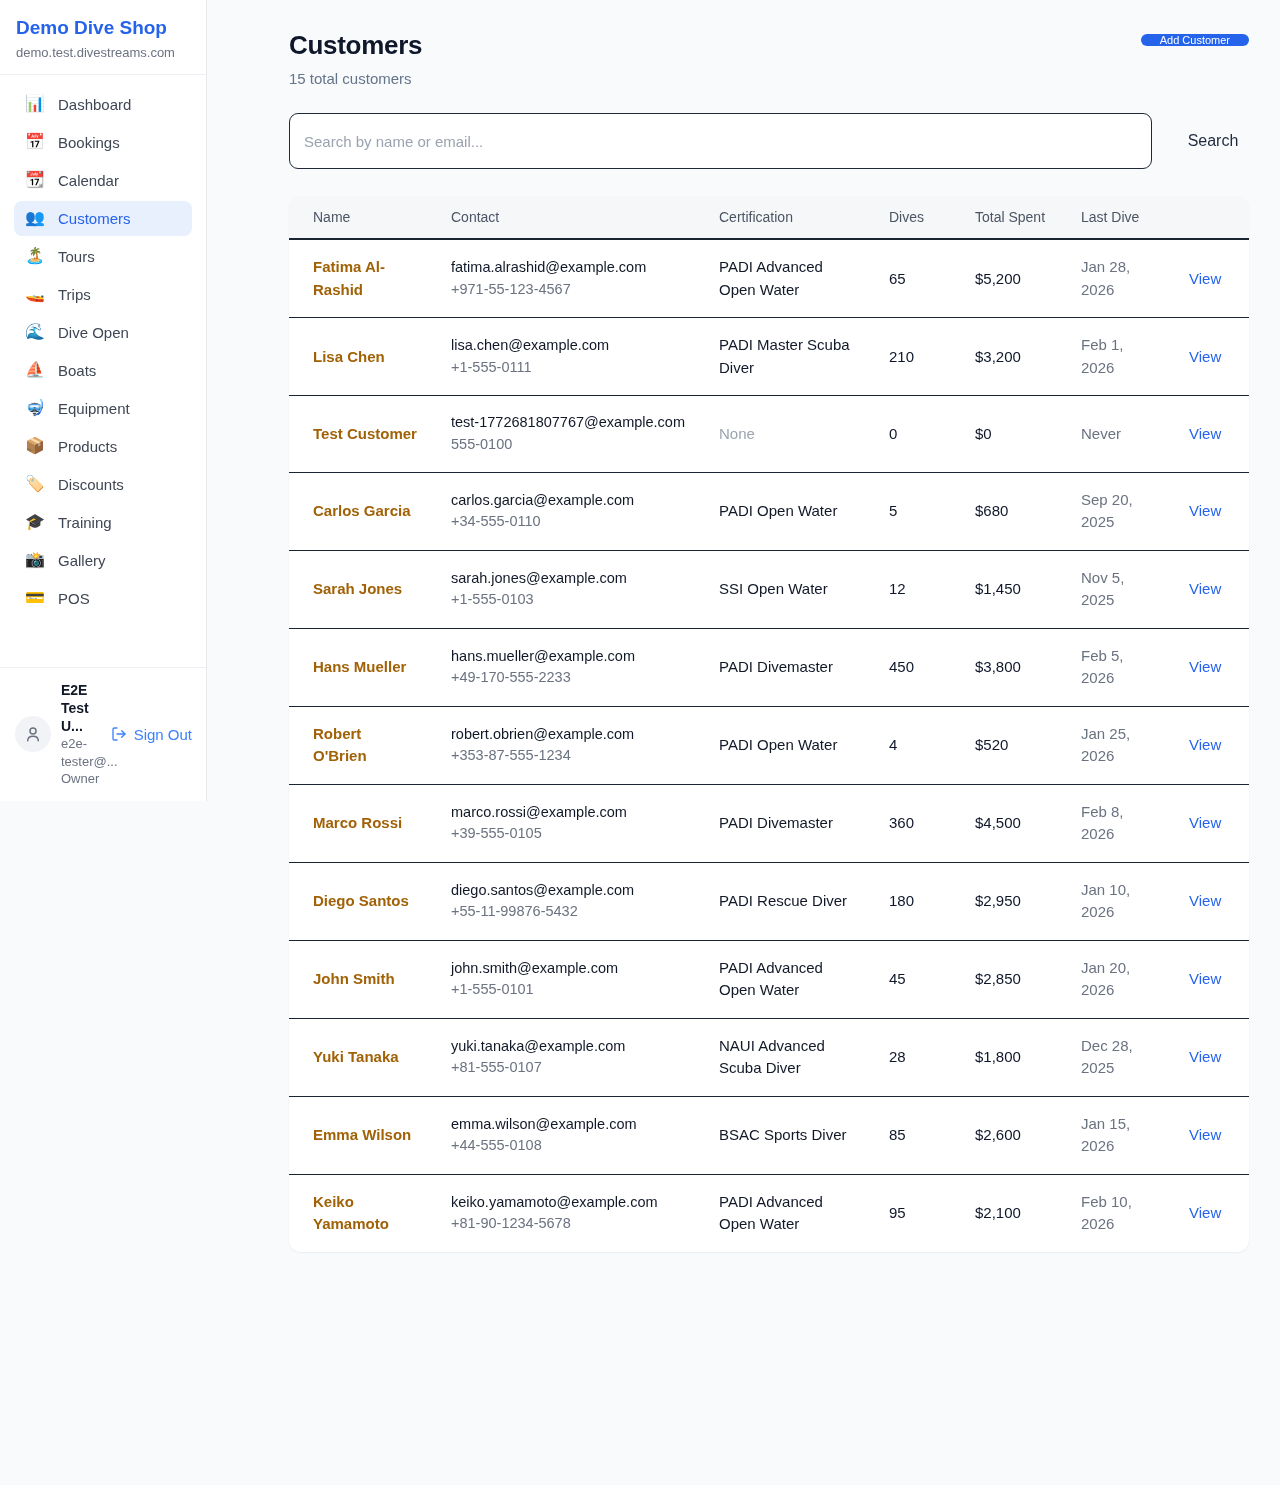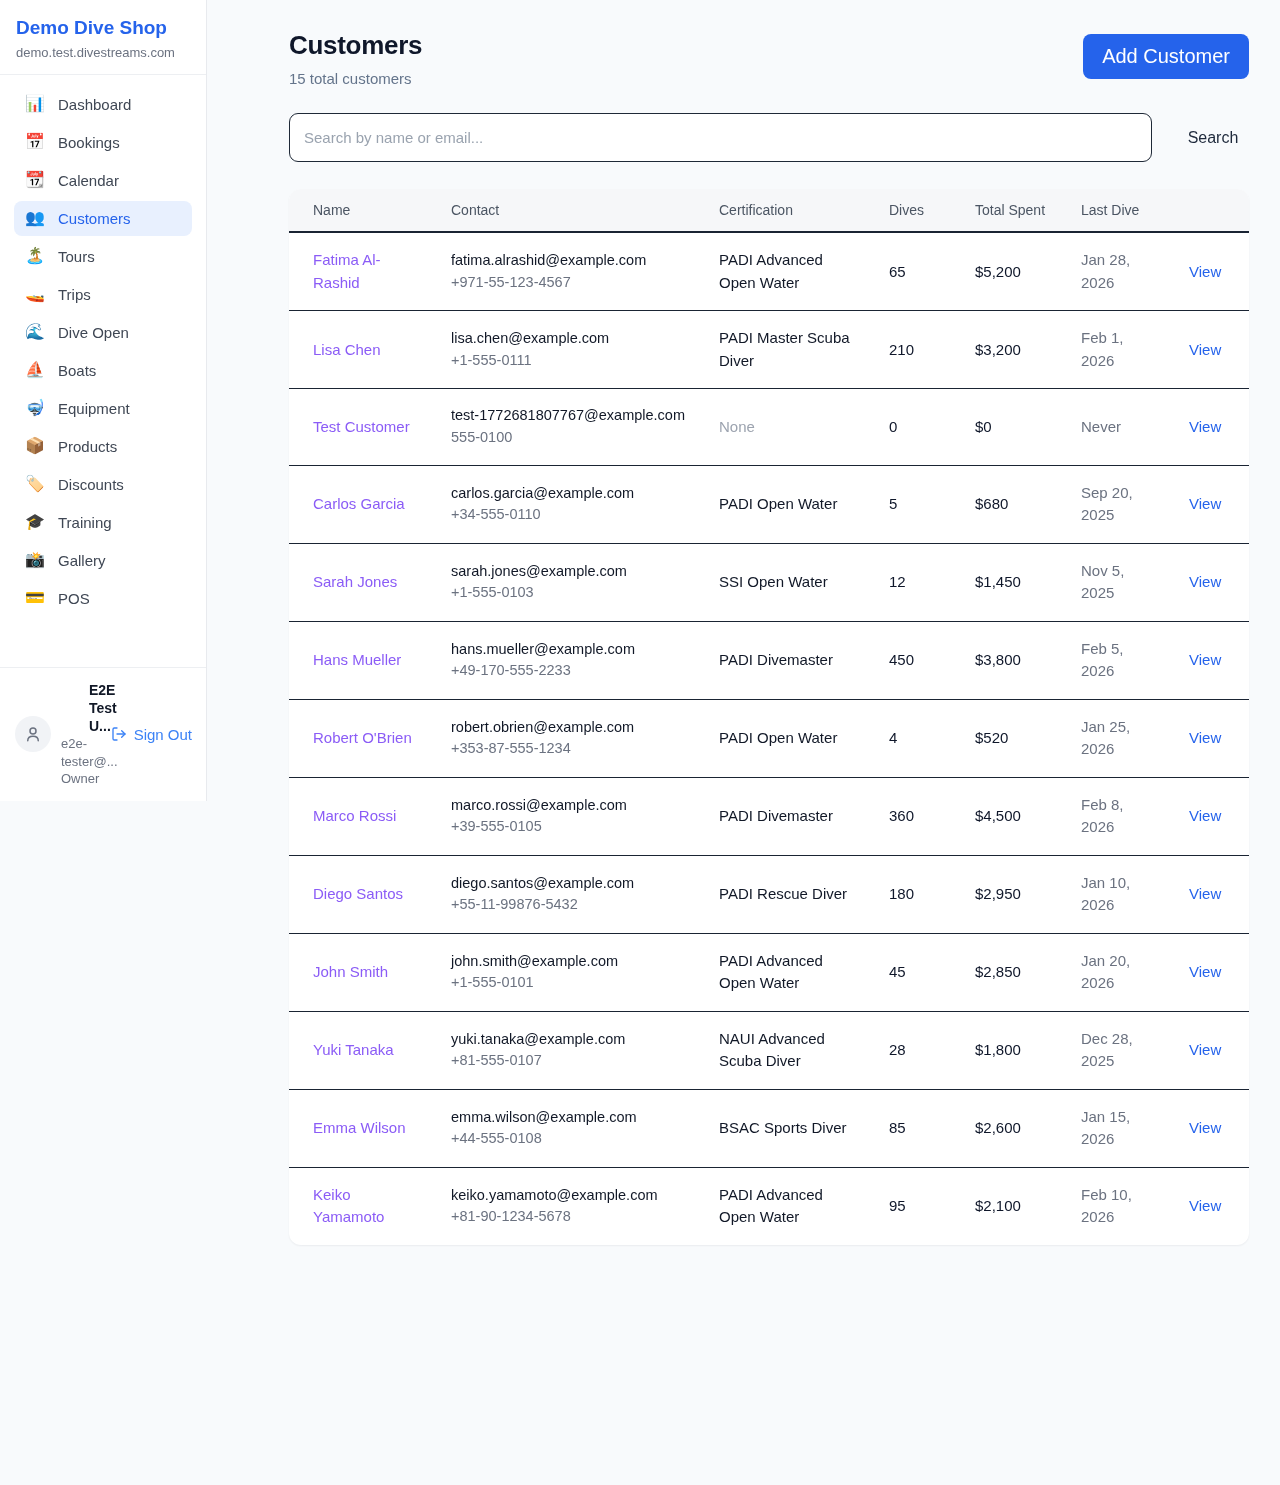--- a/index.html
+++ b/index.html
@@ -43,46 +43,46 @@
     padding: 13px 14px 13px 15px;
     display: flex; align-items: center; gap: 10px;
   }
   .avatar {
     width: 36px; height: 36px; border-radius: 50%;
     background: #f1f3f6; color: #6b7280;
     display: flex; align-items: center; justify-content: center;
     flex: none;
   }
   .user-info { flex: 1 1 auto; min-width: 0; }
-  .user-name { font-size: 14px; font-weight: 700; color: #111827; line-height: 1.3; margin-left: 28px; }
+  .user-name { font-size: 14px; font-weight: 700; color: #111827; line-height: 1.3; }
   .user-email { font-size: 13px; color: #6b7280; line-height: 1.35; }
   .user-role { font-size: 13px; color: #6b7280; line-height: 1.35; }
   .signout {
     display: flex; align-items: center; gap: 7px;
     color: #3b82f6; font-size: 15px; cursor: pointer;
     background: none; border: none; padding: 0; flex: none;
     font-family: inherit;
   }
 
   
   .main { margin-left: 256px; padding: 30px 31px 26px 33px; }
   .main-header { display: flex; justify-content: space-between; align-items: flex-start; }
   .page-title { margin: 0; font-size: 26px; font-weight: 700; color: #0f172a; letter-spacing: -0.3px; }
   .page-subtitle { margin-top: 9px; font-size: 15px; color: #64748b; }
   .add-btn {
     background: #2563eb; color: #ffffff;
-    font-size: 20px; font-weight: 500;
-    padding: 11px 19px; border: none; border-radius: 8px;
+    font-size: 11px; font-weight: 500;
+    padding: 0 19px; border: none; border-radius: 8px;
     cursor: pointer; font-family: inherit;
     margin-top: 4px;
   }
 
   .search-row { display: flex; align-items: center; margin-top: 26px; }
   .search-input {
-    flex: 1 1 auto; height: 49px;
+    flex: 1 1 auto; height: 56px;
     border: 1px solid #1f2937; border-radius: 9px;
     padding: 0 14px; font-size: 15px;
     background: #ffffff; color: #111827;
     font-family: inherit; outline: none;
   }
   .search-input::placeholder { color: #9aa3af; }
   .search-btn {
     margin-left: 25px; width: 72px; text-align: center;
     font-size: 16px; color: #1e293b;
     background: none; border: none; cursor: pointer; font-family: inherit;
@@ -117,21 +117,21 @@
 
   tbody tr { border-bottom: 1px solid #1a2433; }
   tbody tr:last-child { border-bottom: none; }
   td {
     padding: 16px; font-size: 15px;
     vertical-align: middle; line-height: 1.5;
     word-wrap: break-word; overflow-wrap: break-word;
   }
   td:first-child { padding-left: 24px; }
 
-  a.cust-name { color: #8b5cf6; font-weight: 400; text-decoration: none; cursor: pointer; }
+  a.cust-name { color: #a16207; font-weight: 700; text-decoration: none; cursor: pointer; }
   .email { color: #111827; font-size: 14.5px; }
   .phone { color: #6b7280; font-size: 14.5px; }
   .cert  { color: #111827; }
   .cert.muted { color: #9ca3af; }
   .dives, .spent { color: #0f172a; }
   .last  { color: #6b7280; }
   a.view-link { color: #2563eb; text-decoration: none; cursor: pointer; }
 </style>
 </head>
 <body>

